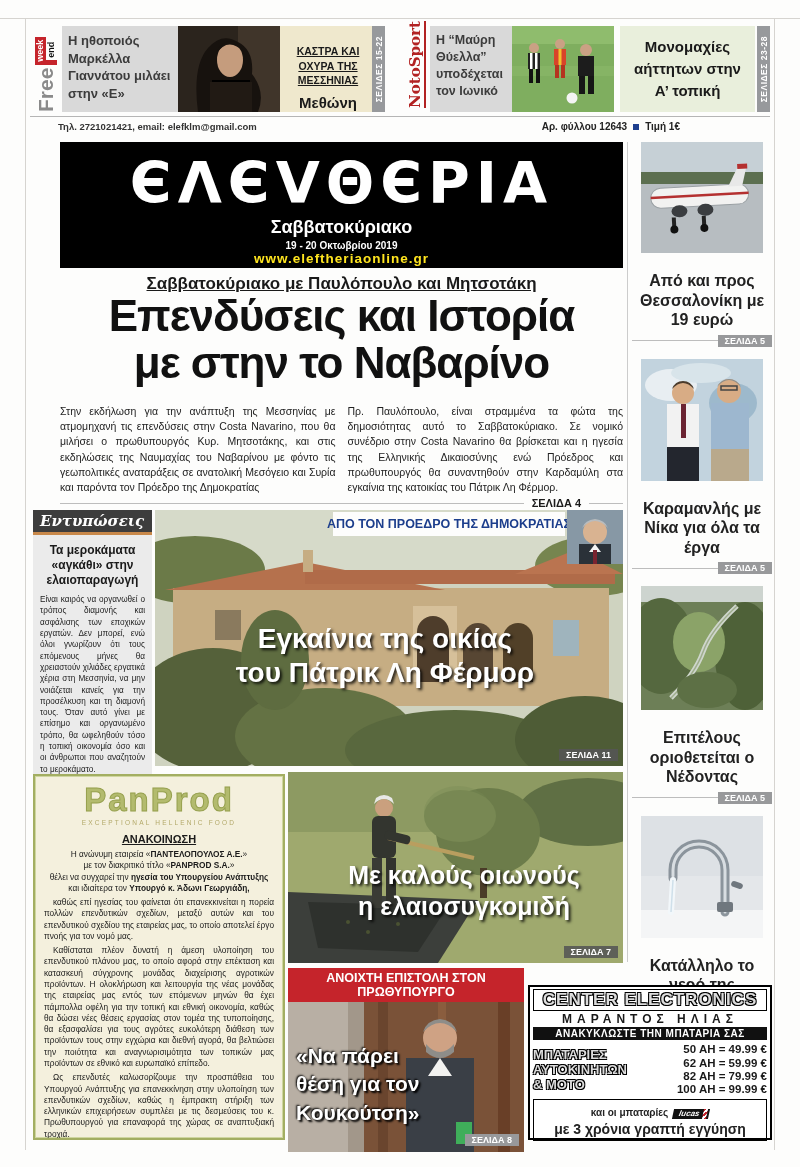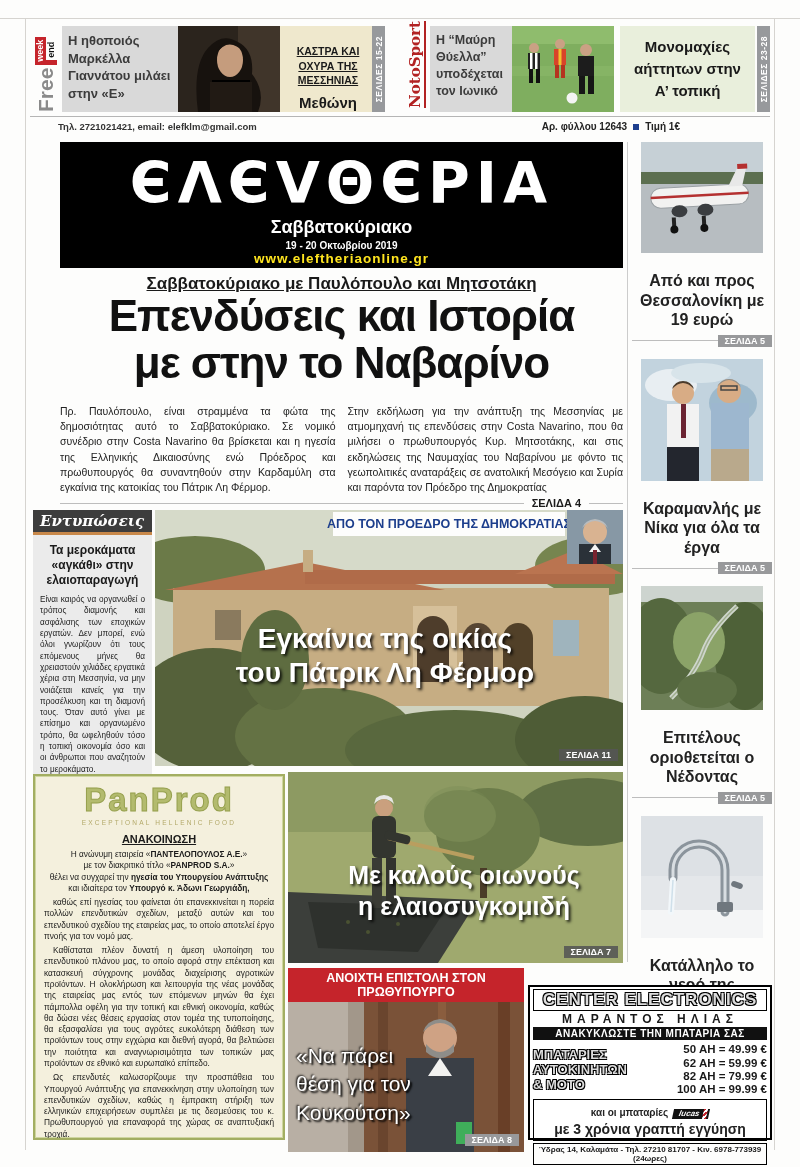--- a/index.html
+++ b/index.html
@@ -249,22 +249,22 @@
       </div>
     </div>
   </div>
 
   <div class="abs kicker" style="left:60px;top:274px;width:563px;">Σαββατοκύριακο με Παυλόπουλο και Μητσοτάκη</div>
   <div class="abs" style="left:60px;top:293px;width:563px;">
     <div class="headline">Επενδύσεις και Ιστορία</div>
     <div class="headline">με στην το Ναβαρίνο</div>
   </div>
   <div class="abs" style="left:60px;top:404px;width:563px;display:flex;gap:12px;">
+    <div class="intro" style="flex:1;">Στην εκδήλωση για την ανάπτυξη της Μεσσηνίας με ατμομηχανή τις επενδύσεις στην Costa Navarino, που θα μιλήσει ο πρωθυπουργός Κυρ. Μητσοτάκης, και στις εκδηλώσεις της Ναυμαχίας του Ναβαρίνου με φόντο τις γεωπολιτικές αναταράξεις σε ανατολική Μεσόγειο και Συρία και παρόντα τον Πρόεδρο της Δημοκρατίας</div>
     <div class="intro" style="flex:1;">Πρ. Παυλόπουλο, είναι στραμμένα τα φώτα της δημοσιότητας αυτό το Σαββατοκύριακο. Σε νομικό συνέδριο στην Costa Navarino θα βρίσκεται και η ηγεσία της Ελληνικής Δικαιοσύνης ενώ Πρόεδρος και πρωθυπουργός θα συναντηθούν στην Καρδαμύλη στα εγκαίνια της κατοικίας του Πάτρικ Λη Φέρμορ.</div>
-    <div class="intro" style="flex:1;">Στην εκδήλωση για την ανάπτυξη της Μεσσηνίας με ατμομηχανή τις επενδύσεις στην Costa Navarino, που θα μιλήσει ο πρωθυπουργός Κυρ. Μητσοτάκης, και στις εκδηλώσεις της Ναυμαχίας του Ναβαρίνου με φόντο τις γεωπολιτικές αναταράξεις σε ανατολική Μεσόγειο και Συρία και παρόντα τον Πρόεδρο της Δημοκρατίας</div>
   </div>
   <div class="abs refrow" style="left:60px;top:497px;width:563px;">
     <span class="ln"></span>
     <span style="font-size:11px;font-weight:bold;margin:0 8px;">ΣΕΛΙΔΑ 4</span>
     <span class="ln" style="flex:0 0 34px;"></span>
   </div>
 
   <div class="abs" style="left:33px;top:510px;width:119px;">
     <div id="opinion-head">Εντυπώσεις</div>
     <div id="opinion-box">
@@ -375,21 +375,21 @@
         <rect x="150" y="0" width="8" height="150" fill="#8a5d3e"></rect>
         <g>
           <circle cx="152" cy="36" r="17" fill="#cfa284"></circle>
           <path d="M135 30 Q152 12 169 30 Q165 18 152 17 Q139 18 135 30" fill="#8e8d89"></path>
           <path d="M138 42 Q152 58 166 42 L166 50 Q152 62 138 50 Z" fill="#8e8d89"></path>
           <rect x="118" y="56" width="68" height="94" fill="#3a3f46"></rect>
           <polygon points="152,56 140,74 164,74" fill="#f2f2f0"></polygon>
           <rect x="168" y="120" width="16" height="22" fill="#3fae5a"></rect>
         </g>
       </svg>
-      <div class="abs" style="left:8px;top:40px;font-size:21px;font-weight:normal;color:#fff;line-height:1.35;text-shadow:2px 2px 2px #000, -1px -1px 2px #000;">
+      <div class="abs" style="left:8px;top:40px;font-size:21px;font-weight:bold;color:#fff;line-height:1.35;text-shadow:2px 2px 2px #000, -1px -1px 2px #000;">
         <div>«Να πάρει</div>
         <div>θέση για τον</div>
         <div>Κουκούτση»</div>
       </div>
       <span class="badge abs" style="right:5px;bottom:6px;">ΣΕΛΙΔΑ 8</span>
     </div>
   </div>
 
   <div id="elad" class="abs" style="left:528px;top:985px;width:244px;height:155px;box-sizing:border-box;padding:2px 3px;">
     <div class="outline" style="font-size:17px;text-align:center;letter-spacing:1px;border:1px solid #000;line-height:1.2;">CENTER ELECTRONICS</div>
@@ -406,16 +406,15 @@
         <div class="price-line">62 AH = 59.99 €</div>
         <div class="price-line">82 AH = 79.99 €</div>
         <div class="price-line">100 AH = 99.99 €</div>
       </div>
     </div>
     <div style="border:1px solid #000;margin-top:3px;text-align:center;padding:1px 0;line-height:1.25;">
       <span style="font-size:10px;font-weight:bold;color:#222;">και οι μπαταρίες</span>
       <span class="lucas"><span>lucas</span><i></i></span>
       <div style="font-size:14px;font-weight:bold;color:#222;">με 3 χρόνια γραπτή εγγύηση</div>
     </div>
-    <div style="border:1px solid #000;margin-top:2px;text-align:center;font-size:8px;font-weight:bold;padding:1px 0;">Ύδρας 14, Καλαμάτα - Τηλ. 27210 81707 - Κιν. 6978-773939 (24ωρες)</div>
   </div>
 
 </div>
 
 </body></html>

